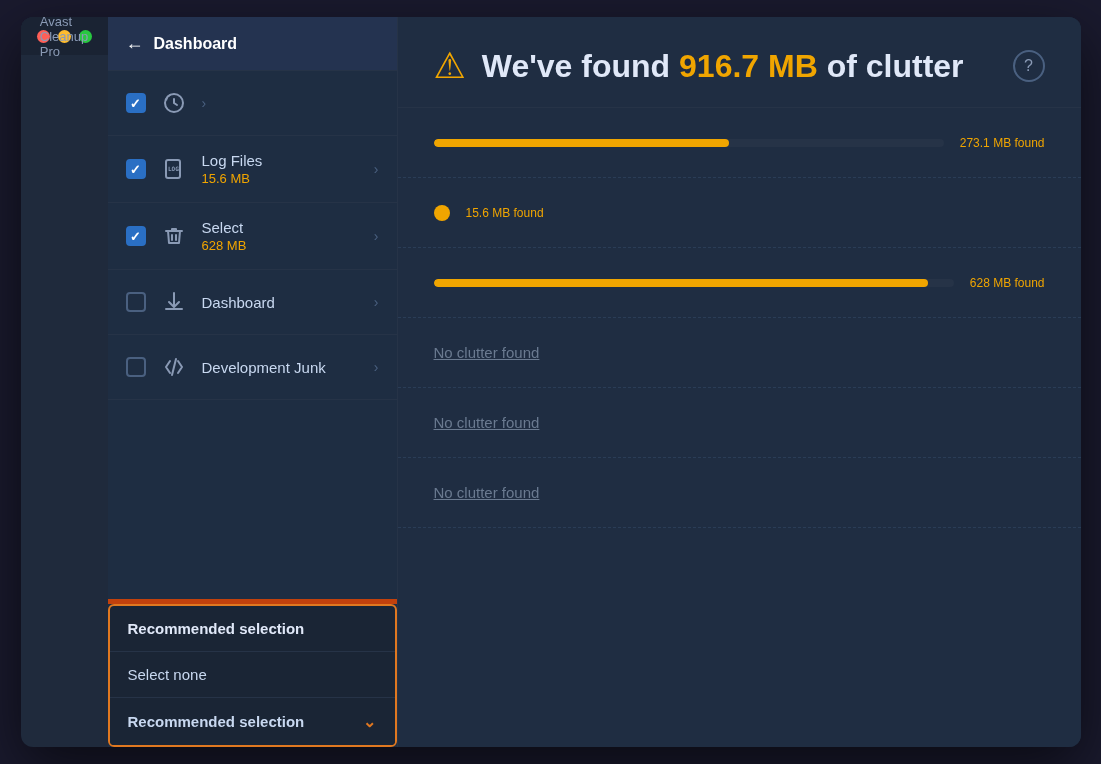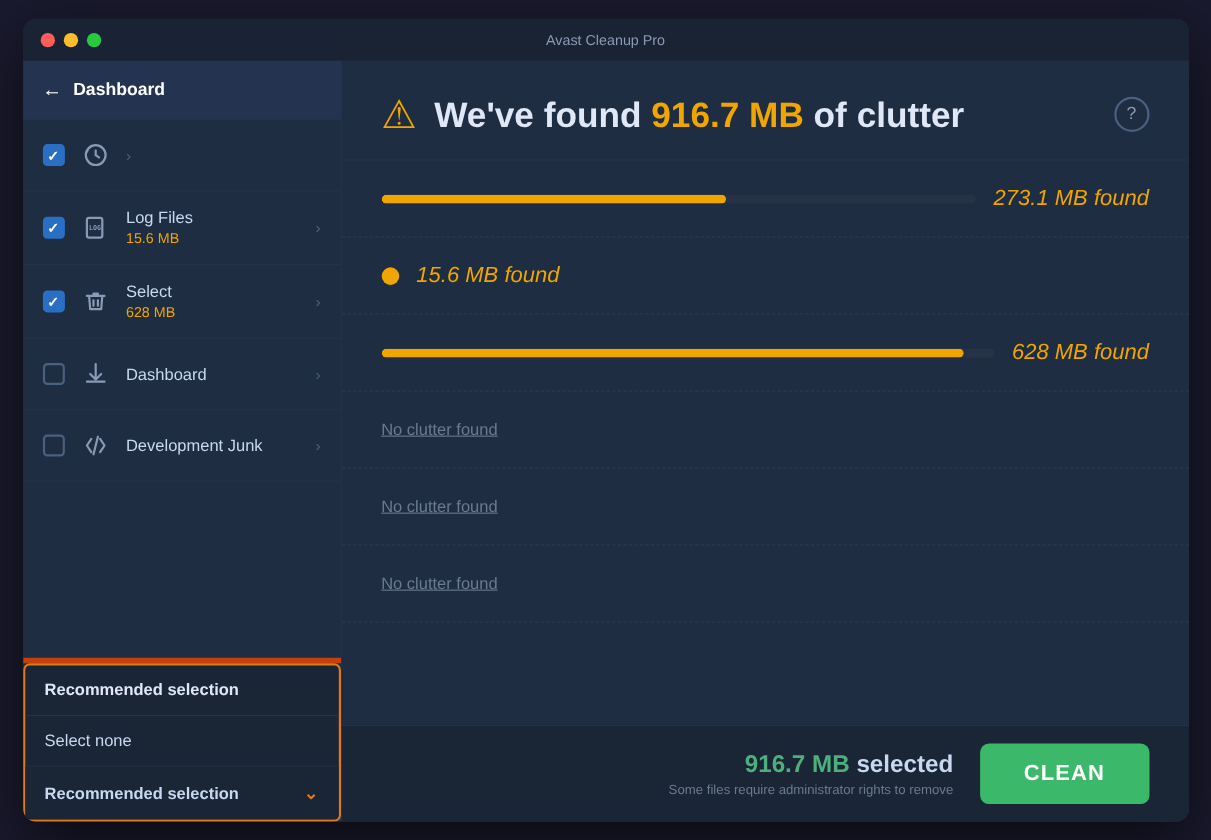--- a/index.html
+++ b/index.html
@@ -12,21 +12,20 @@
       font-family: -apple-system, BlinkMacSystemFont, 'Helvetica Neue', sans-serif;
     }
     .window {
       width: 1060px;
       height: 730px;
       background: #1f2a3c;
       border-radius: 12px;
       overflow: hidden;
       box-shadow: 0 20px 60px rgba(0,0,0,0.6);
       display: flex;
-      flex-direction: column;
       position: relative;
     }
     
     .titlebar {
       background: #1a2333;
       height: 38px;
       display: flex;
       align-items: center;
       padding: 0 16px;
       position: relative;
@@ -251,24 +250,23 @@
       border-radius: 4px;
       overflow: hidden;
     }
     .bar-fill {
       height: 100%;
       background: #f0a500;
       border-radius: 4px;
     }
     .bar-label {
       color: #f0a500;
-      font-size: 20px;
+      font-size: 12px;
       font-weight: 500;
       white-space: nowrap;
-      font-style: italic;
     }
     .no-clutter {
       color: #6a7a90;
       font-size: 15px;
       text-decoration: underline;
     }
     
     .content-footer {
       padding: 16px 36px;
       background: #1a2535;
@@ -474,27 +472,16 @@
         <div class="clutter-row">
           <span class="no-clutter">No clutter found</span>
         </div>
 
         <div class="clutter-row">
           <span class="no-clutter">No clutter found</span>
         </div>
 
       </div>
 
-      <div class="content-footer">
-        <div class="footer-info">
-          <div class="selected-size">
-            <span class="size-num">916.7 MB</span>
-            <span class="size-label"> </span>
-            <span class="size-label">selected</span>
-          </div>
-          <div class="footer-note">Some files require administrator rights to remove</div>
-        </div>
-        <button class="clean-btn">CLEAN</button>
-      </div>
     </div>
 
   </div>
 </div>
 
 </body></html>

